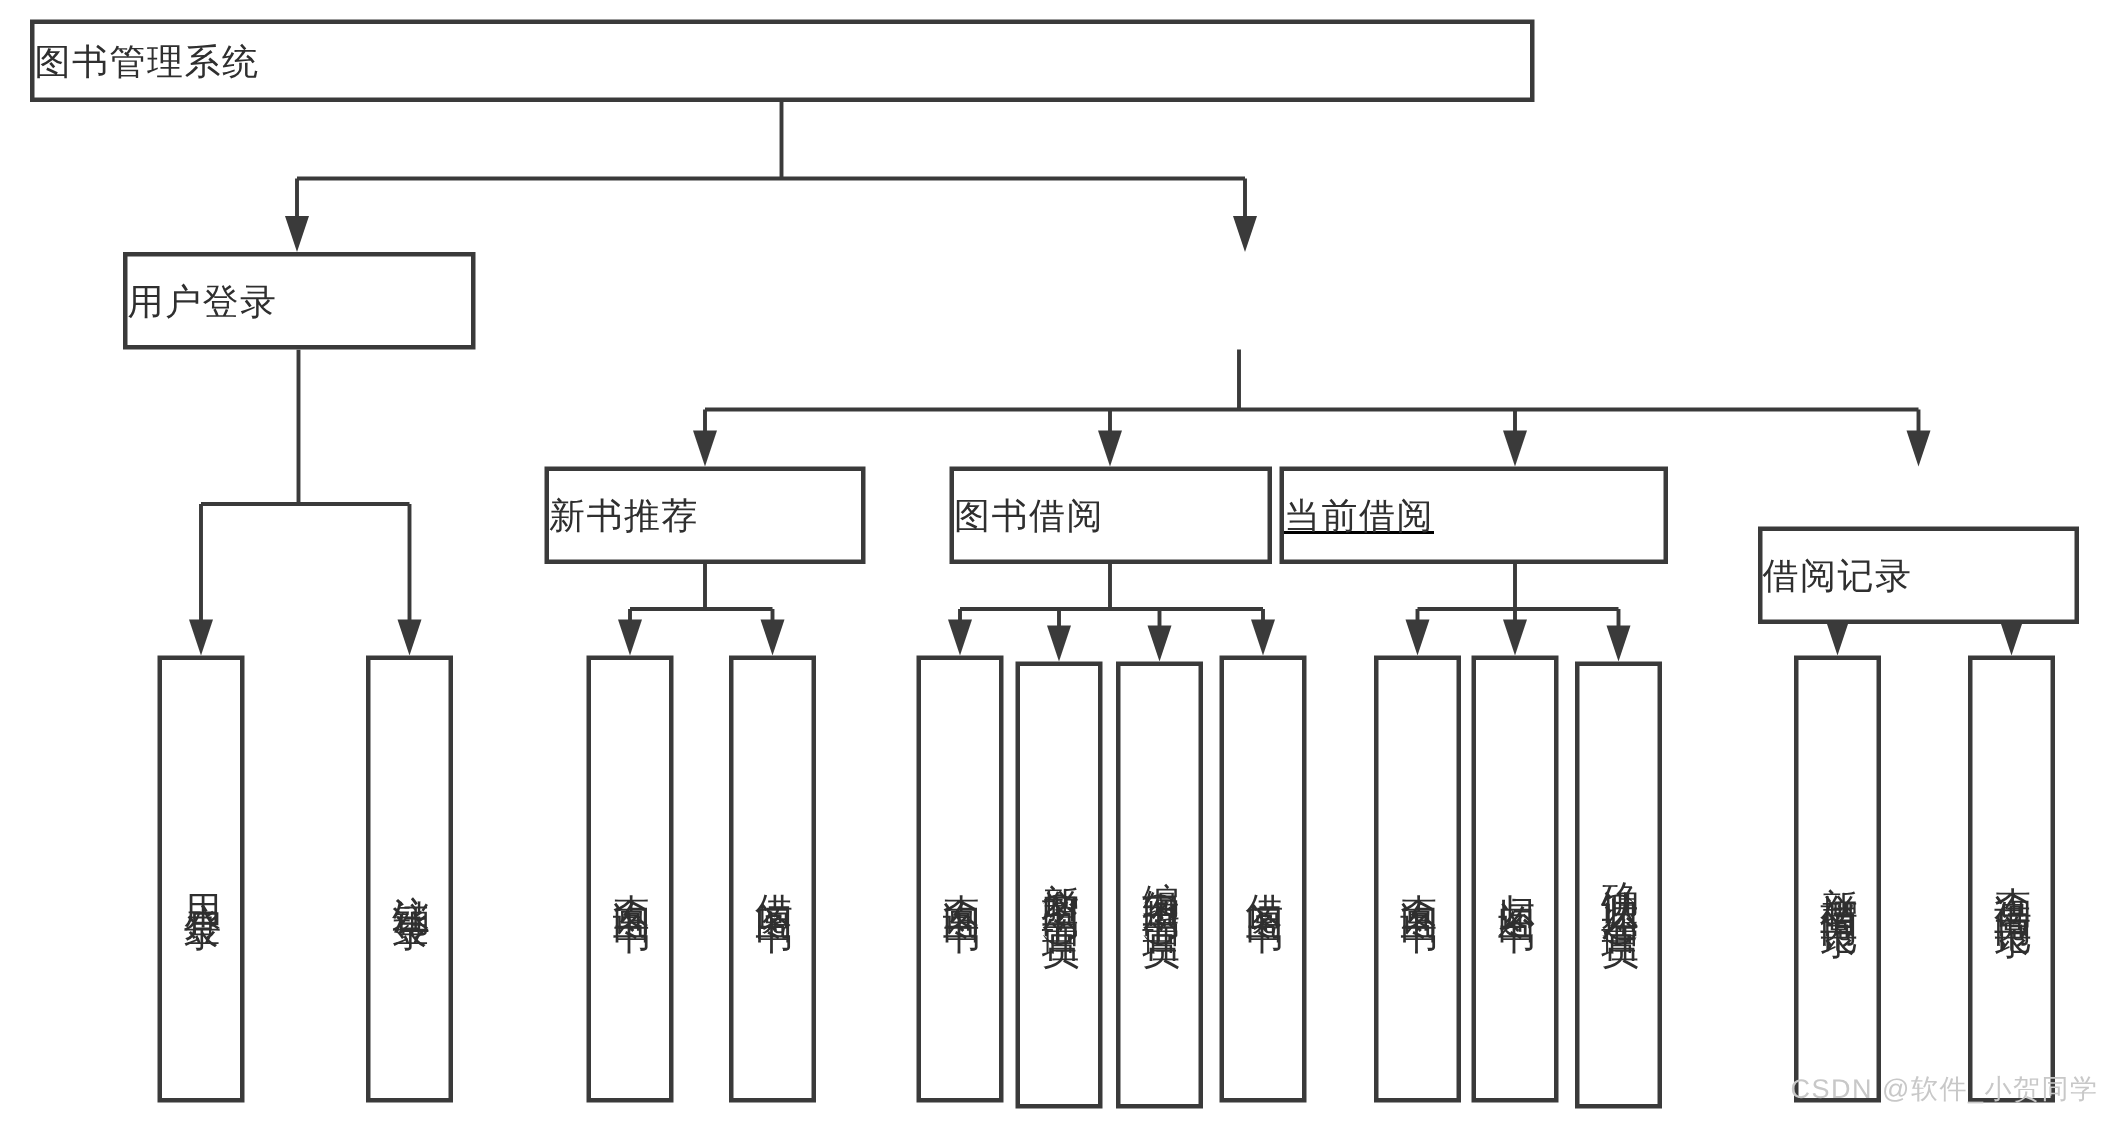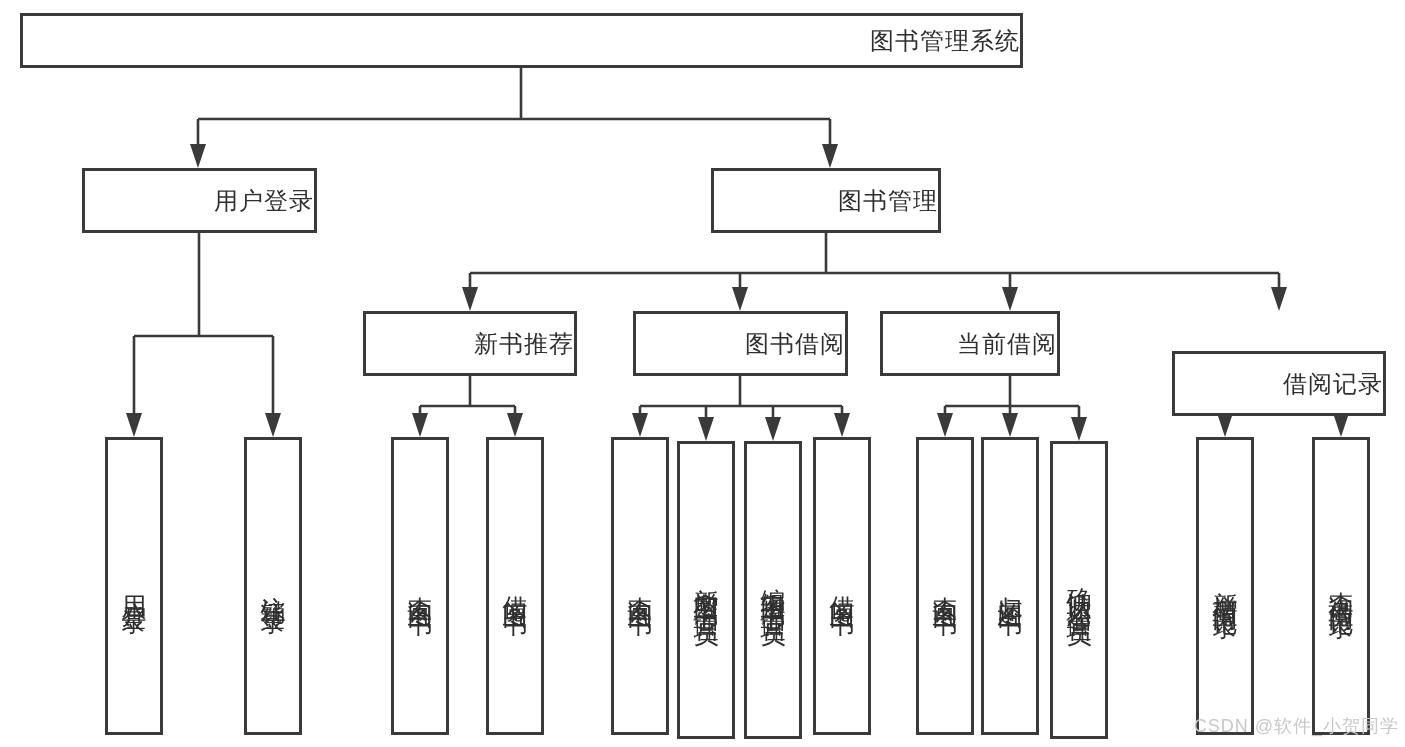--- a/index.html
+++ b/index.html
@@ -17,23 +17,22 @@
     left: 0; top: 0;
     width: 1405px; height: 747px;
     z-index: 1;
   }
   .node {
     position: absolute;
     background: #ffffff;
     border: 3px solid #3a3a3a;
     display: flex;
     align-items: center;
-    justify-content: flex-end;
+    justify-content: flex-start;
     z-index: 2;
-    padding-left: 28px;
   }
   .node .lbl {
     font-size: 24px;
     color: #2f2f2f;
     letter-spacing: 1px;
     white-space: nowrap;
   }
   .leaf {
     position: absolute;
     width: 58px;
@@ -112,31 +111,28 @@
     </g>
   </svg>
 
   <div class="node" style="left:20px; top:13px; width:1003px; height:55px;">
     <span class="lbl">图书管理系统</span>
   </div>
 
   <div class="node" style="left:82px; top:168px; width:235px; height:65px;">
     <span class="lbl">用户登录</span>
   </div>
-  <div class="node" style="left:711px; top:168px; width:230px; height:65px;">
-    <span class="lbl">图书管理</span>
-  </div>
 
   <div class="node" style="left:363px; top:311px; width:214px; height:65px;">
     <span class="lbl">新书推荐</span>
   </div>
   <div class="node" style="left:633px; top:311px; width:215px; height:65px;">
     <span class="lbl">图书借阅</span>
   </div>
-  <div class="node" style="left:880px; top:311px; width:180px; height:65px;">
+  <div class="node" style="left:853px; top:311px; width:259px; height:65px;text-decoration:underline;">
     <span class="lbl">当前借阅</span>
   </div>
   <div class="node" style="left:1172px; top:311px; width:214px; height:65px;margin-top:40px;">
     <span class="lbl">借阅记录</span>
   </div>
 
   <div class="leaf" style="left:105px;">
     <span class="vlbl">用户登录</span>
   </div>
   <div class="leaf" style="left:244px;">

